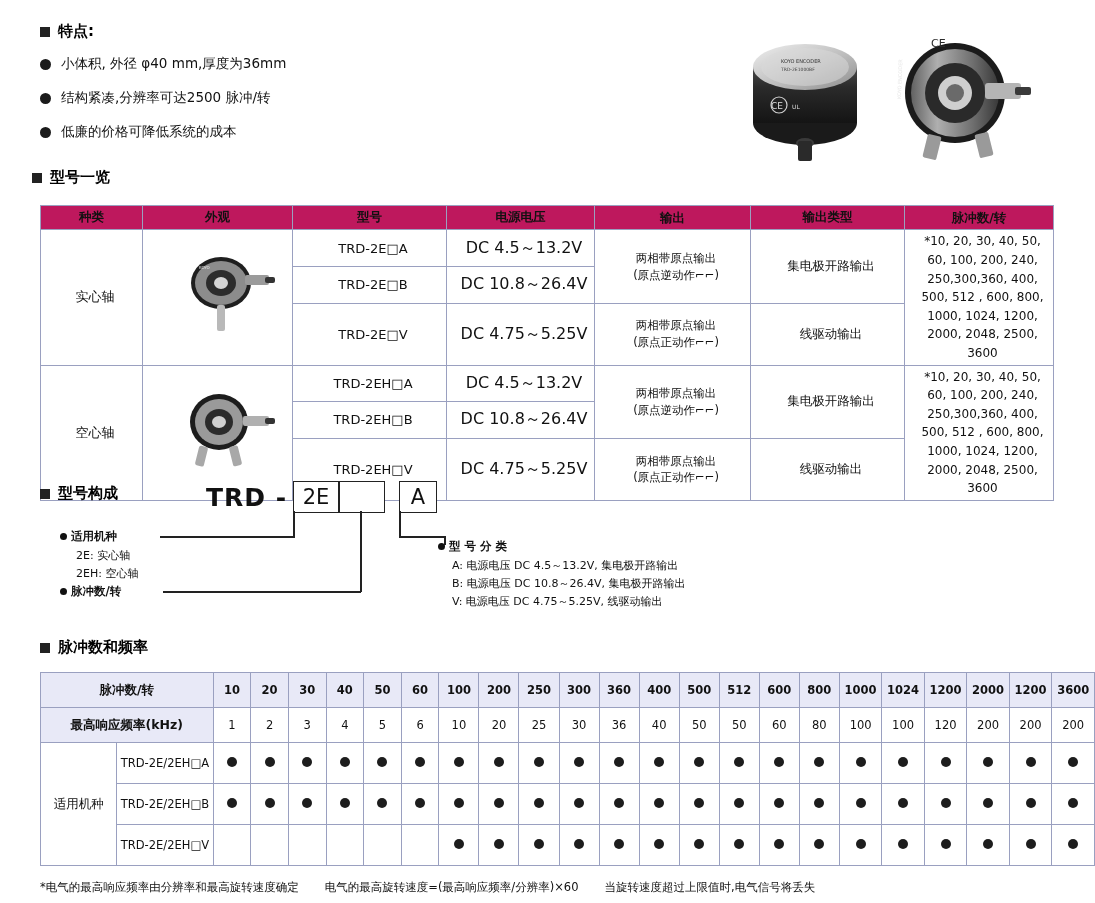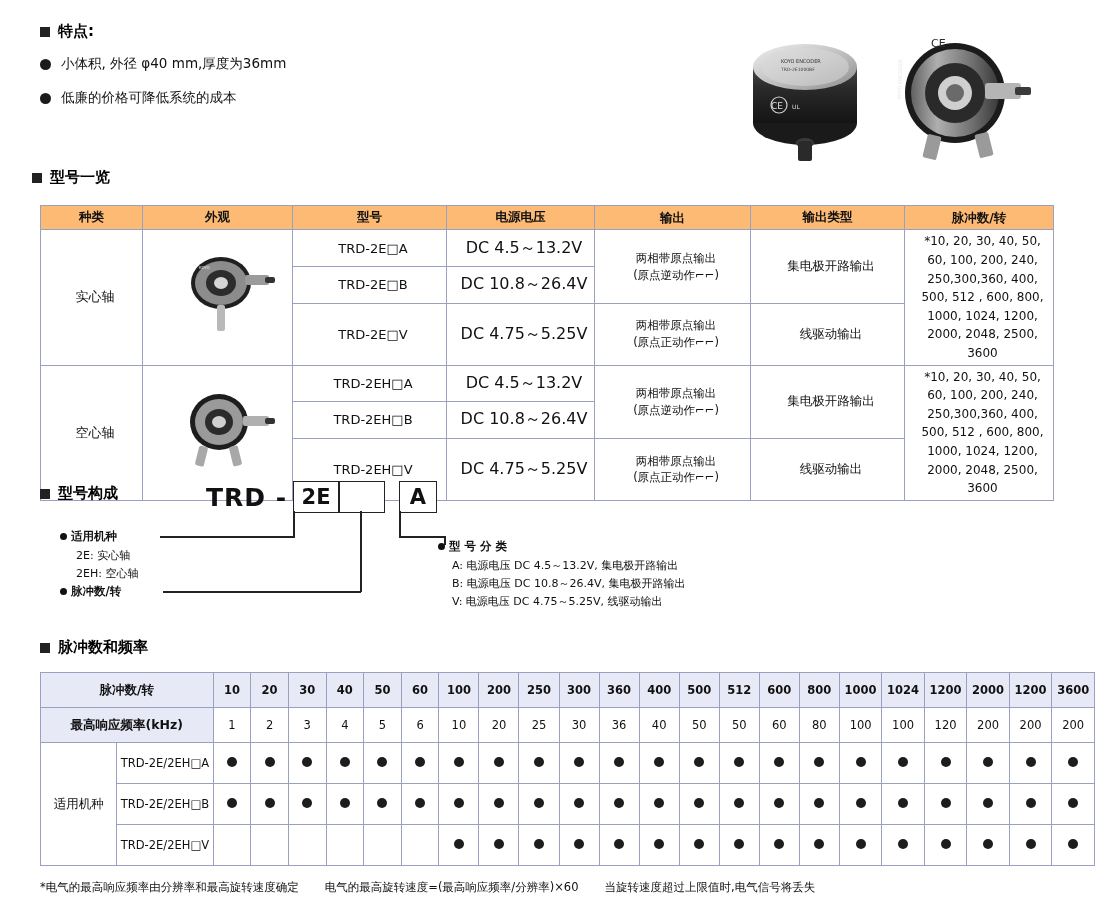--- a/index.html
+++ b/index.html
@@ -38,21 +38,21 @@
 
   
   table{border-collapse:collapse;}
   .tbl{position:absolute;font-size:12px;}
   .tbl th,.tbl td{
     border:1px solid #9aa0c0;
     text-align:center;vertical-align:middle;
     padding:2px 3px;
   }
   .tbl th{
-    background:#fdba74;font-weight:bold;font-size:12.5px;color:#111;
+    background:#be185d;font-weight:bold;font-size:12.5px;color:#111;
   }
 
   
   #model-table{left:40px;top:205px;width:1014px;}
   #model-table td{height:24px;padding-left:10px;}
   .kind-cell{font-size:13px;width:88px;}
   .appearance-cell{width:136px;}
   .model-cell{width:140px;font-size:13px;}
   .volt-cell{width:134px;font-size:16px;}
   .out-cell{width:142px;font-size:11.5px;line-height:1.45;text-align:left;padding-left:8px;}
@@ -60,21 +60,21 @@
   .pulse-cell{font-size:12px;line-height:1.55;text-align:left;padding-left:10px;}
 
   
   .compose{position:absolute;left:40px;top:487px;width:700px;height:135px;}
   .trd-label{
     position:absolute;left:130px;top:-4px;font-size:25px;font-weight:bold;letter-spacing:1px;margin-left:36px;
   }
   .box{
     position:absolute;border:1.6px solid #222;background:#fff;
     display:flex;align-items:center;justify-content:center;
-    font-size:21px;font-weight:bold;text-align:center;
+    font-size:21px;font-weight:normal;text-align:center;
   }
   #box-2e{left:253px;top:-6px;width:44px;height:30px;}
   #box-blank{left:299px;top:-6px;width:44px;height:30px;}
   #box-a{left:359px;top:-6px;width:36px;height:30px;}
 
   .lead{position:absolute;background:#222;}
   .bullet-line{
     position:absolute;font-size:11.5px;display:flex;align-items:center;gap:4px;font-weight:bold;
   }
   .bullet-line .cdot{width:7px;height:7px;border-radius:50%;background:#111;display:inline-block;}
@@ -108,20 +108,24 @@
 
   <div class="sec-head" style="left:40px;top:22px;">
     <span class="sq"></span>
     <span>特点:</span>
   </div>
 
   <div class="features">
     <div class="feat">
       <span class="dot"></span>
       <span>小体积, 外径 φ40 mm,厚度为36mm</span>
+    </div>
+    <div class="feat">
+      <span class="dot"></span>
+      <span>结构紧凑,分辨率可达2500 脉冲/转</span>
     </div>
     <div class="feat">
       <span class="dot"></span>
       <span>低廉的价格可降低系统的成本</span>
     </div>
   </div>
 
   <div class="photos">
 
     <svg width="150" height="150" style="position:absolute;left:0;top:0;">

